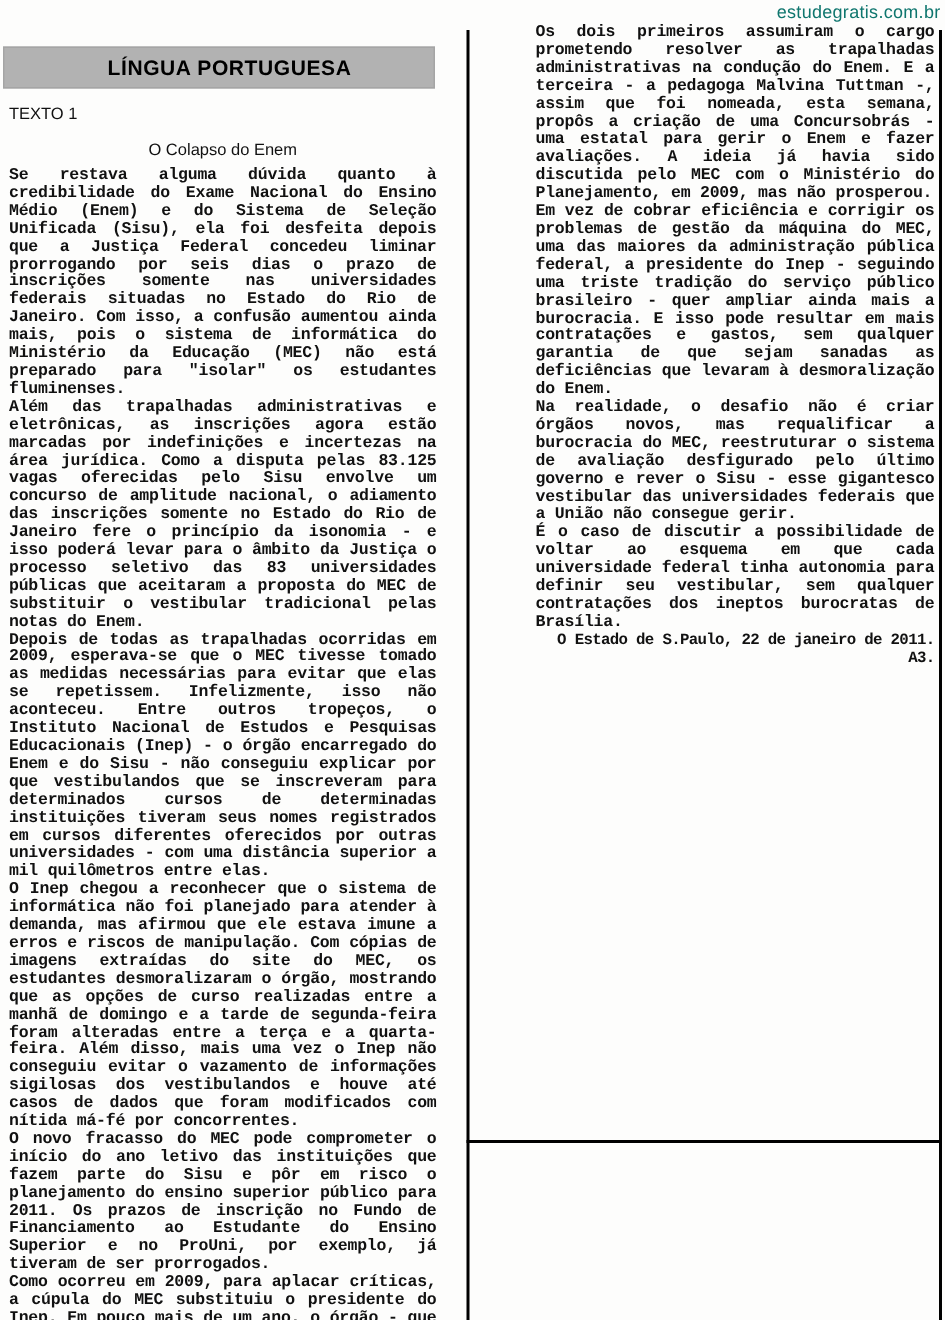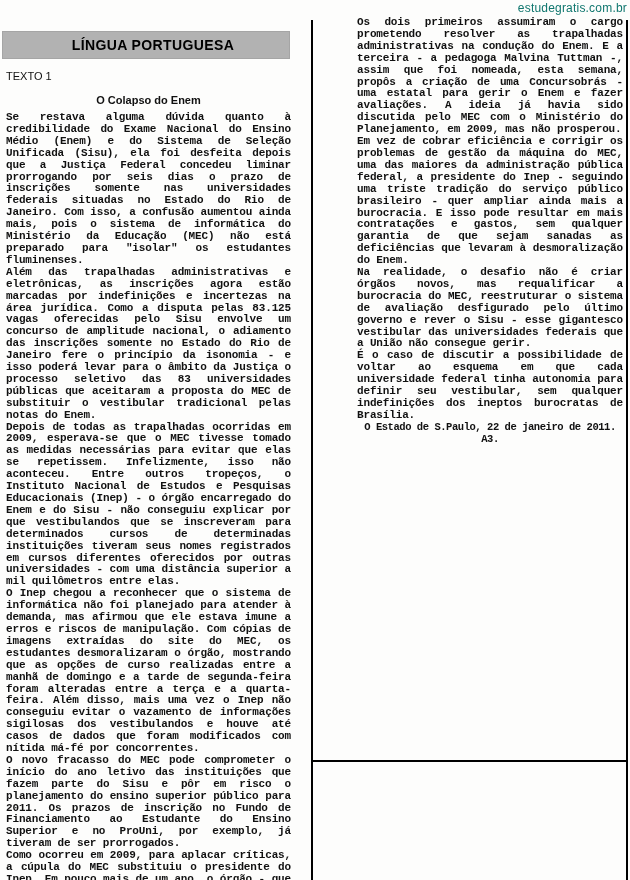--- a/index.html
+++ b/index.html
@@ -29,34 +29,34 @@
     letter-spacing: 0.4px;
     margin-left: 14px;
   }
   .texto-label {
     position: absolute; left: 6px; top: 70px;
     font-size: 11px; font-weight: 400;
   }
   .article-title {
     position: absolute; left: 6px; top: 94px;
     width: 285px; text-align: center;
-    font-size: 11px; font-weight: 700;
+    font-size: 11px; font-weight: 400;
   }
   .col {
     position: absolute;
     font-size: 11px; font-weight: 700;
     line-height: 11.9px;
     letter-spacing: -0.15px;
     text-align: justify;
   }
   .col p { margin: 0; font-family: Liberation Mono, monospace; }
   .col-left  { left: 6px;   top: 112px; width: 285px; }
   .col-right { left: 357px; top: 17px;  width: 266px; }
   .citation {
-    text-align: center;
+    text-align: right;
     font-size: 10.5px;
     letter-spacing: -0.45px;
   }
   .vline, .hline { position: absolute; background: #000; }
   .vline-mid   { left: 311px; top: 20px; width: 2px; height: 860px; }
   .vline-right { left: 626px; top: 20px; width: 2px; height: 860px; }
   .hline-right { left: 311px; top: 760px; width: 317px; height: 2px; }
 </style>
 </head>
 <body>
@@ -77,19 +77,19 @@
   <p>Depois de todas as trapalhadas ocorridas em 2009, esperava-se que o MEC tivesse tomado as medidas necessárias para evitar que elas se repetissem. Infelizmente, isso não aconteceu. Entre outros tropeços, o Instituto Nacional de Estudos e Pesquisas Educacionais (Inep) - o órgão encarregado do Enem e do Sisu - não conseguiu explicar por que vestibulandos que se inscreveram para determinados cursos de determinadas instituições tiveram seus nomes registrados em cursos diferentes oferecidos por outras universidades - com uma distância superior a mil quilômetros entre elas.</p>
   <p>O Inep chegou a reconhecer que o sistema de informática não foi planejado para atender à demanda, mas afirmou que ele estava imune a erros e riscos de manipulação. Com cópias de imagens extraídas do site do MEC, os estudantes desmoralizaram o órgão, mostrando que as opções de curso realizadas entre a manhã de domingo e a tarde de segunda-feira foram alteradas entre a terça e a quarta-feira. Além disso, mais uma vez o Inep não conseguiu evitar o vazamento de informações sigilosas dos vestibulandos e houve até casos de dados que foram modificados com nítida má-fé por concorrentes.</p>
   <p>O novo fracasso do MEC pode comprometer o início do ano letivo das instituições que fazem parte do Sisu e pôr em risco o planejamento do ensino superior público para 2011. Os prazos de inscrição no Fundo de Financiamento ao Estudante do Ensino Superior e no ProUni, por exemplo, já tiveram de ser prorrogados.</p>
   <p>Como ocorreu em 2009, para aplacar críticas, a cúpula do MEC substituiu o presidente do Inep. Em pouco mais de um ano, o órgão - que também é responsável pelo Ideb, pelos censos da educação e pelo Exame Nacional de Desempenho dos Estudantes - teve três presidentes.</p>
 </div>
 
 <div class="col col-right">
   <p>Os dois primeiros assumiram o cargo prometendo resolver as trapalhadas administrativas na condução do Enem. E a terceira - a pedagoga Malvina Tuttman -, assim que foi nomeada, esta semana, propôs a criação de uma Concursobrás - uma estatal para gerir o Enem e fazer avaliações. A ideia já havia sido discutida pelo MEC com o Ministério do Planejamento, em 2009, mas não prosperou.</p>
   <p>Em vez de cobrar eficiência e corrigir os problemas de gestão da máquina do MEC, uma das maiores da administração pública federal, a presidente do Inep - seguindo uma triste tradição do serviço público brasileiro - quer ampliar ainda mais a burocracia. E isso pode resultar em mais contratações e gastos, sem qualquer garantia de que sejam sanadas as deficiências que levaram à desmoralização do Enem.</p>
   <p>Na realidade, o desafio não é criar órgãos novos, mas requalificar a burocracia do MEC, reestruturar o sistema de avaliação desfigurado pelo último governo e rever o Sisu - esse gigantesco vestibular das universidades federais que a União não consegue gerir.</p>
-  <p>É o caso de discutir a possibilidade de voltar ao esquema em que cada universidade federal tinha autonomia para definir seu vestibular, sem qualquer indefinições dos ineptos burocratas de Brasília.</p>
+  <p>É o caso de discutir a possibilidade de voltar ao esquema em que cada universidade federal tinha autonomia para definir seu vestibular, sem qualquer contratações dos ineptos burocratas de Brasília.</p>
   <p class="citation">O Estado de S.Paulo, 22 de janeiro de 2011. A3.</p>
 </div>
 
 <div class="vline vline-mid"></div>
 <div class="vline vline-right"></div>
 <div class="hline hline-right"></div>
 
 </body></html>

